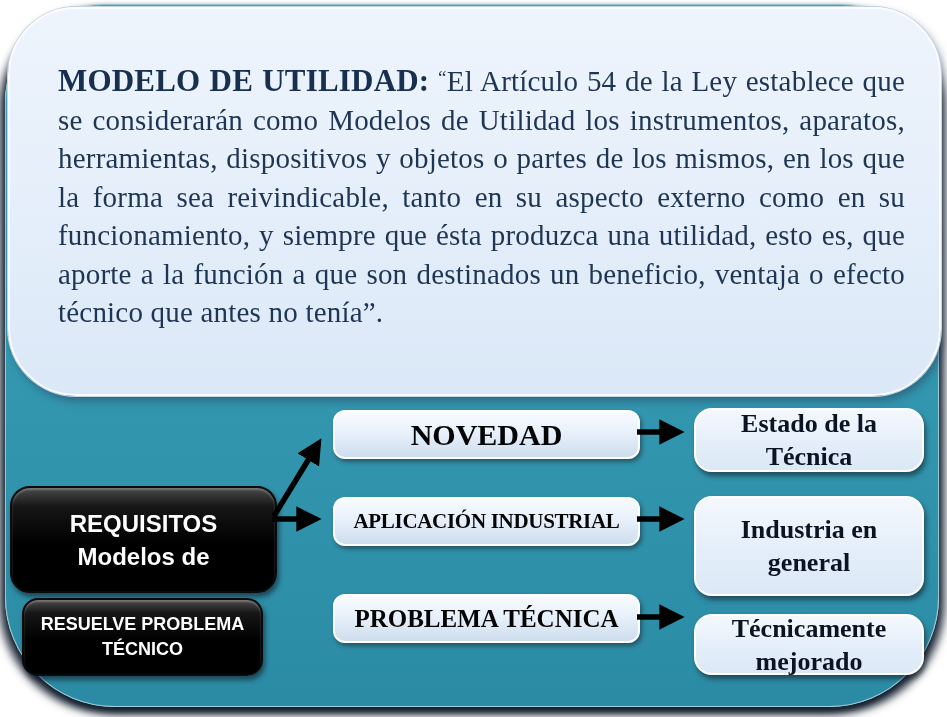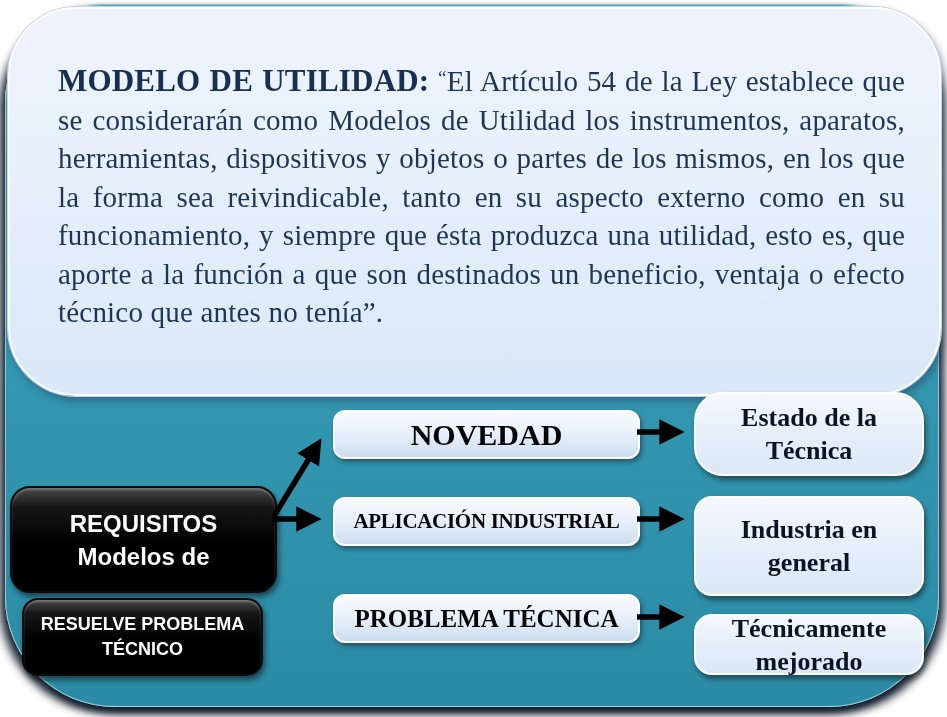--- a/index.html
+++ b/index.html
@@ -60,21 +60,21 @@
   
   .target-box{
     position:absolute;left:694px;width:230px;border-radius:18px;
     background:linear-gradient(180deg,#f4f8fd 0%,#e4eefa 55%,#dce8f6 100%);
     border:2px solid #ffffff;
     box-shadow:2px 4px 5px rgba(22,32,42,0.6);
     display:flex;justify-content:center;align-items:center;
     font-weight:bold;font-size:26px;line-height:33px;color:#0b1422;text-align:center;
     padding:0 18px;box-sizing:border-box;
   }
-  .tgt-1{top:392px;height:84px;border-radius:29px;}
+  .tgt-1{top:408px;height:64px;}
   .tgt-2{top:496px;height:100px;}
   .tgt-3{top:614px;height:61px;}
   .arrow-layer{position:absolute;left:0;top:0;width:947px;height:717px;pointer-events:none;}
 </style>
 </head>
 <body>
 
 <div class="stage">
 
   <div class="teal-panel"></div>

